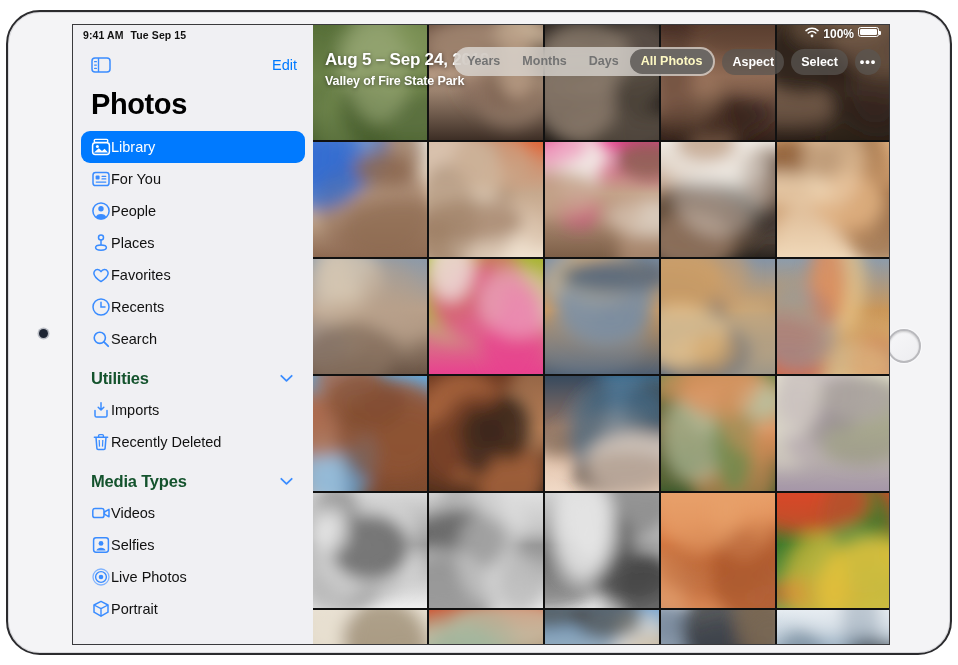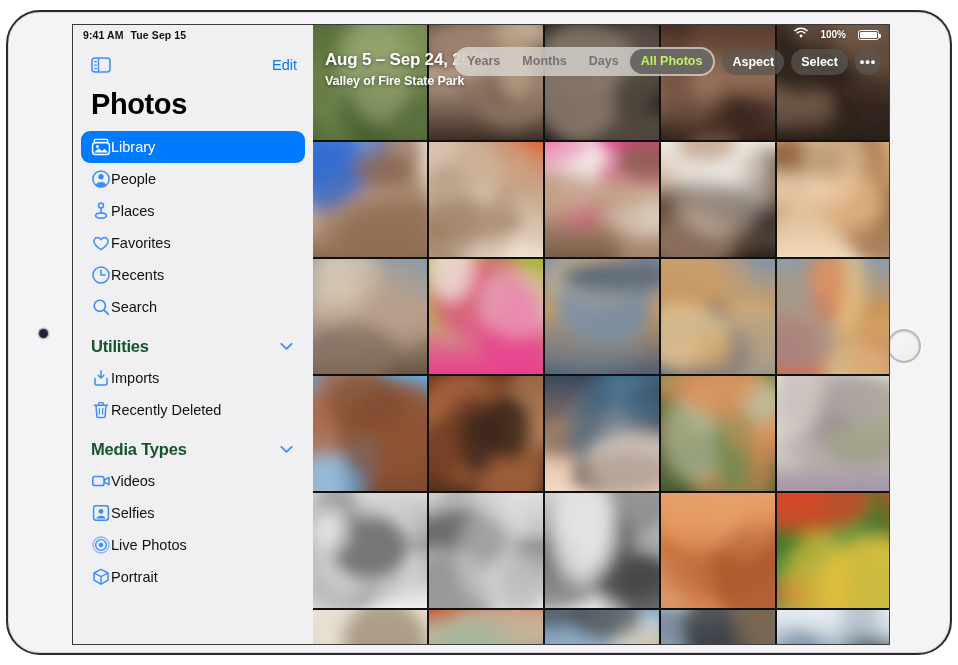--- a/index.html
+++ b/index.html
@@ -50,22 +50,22 @@
     width: 100%; height: 20px;
     display: flex; align-items: center;
     justify-content: space-between;
     padding: 0 10px 0 10px;
     font-size: 10.5px; font-weight: bold;
     z-index: 40; pointer-events: none;
   }
   #status-left { color: #111; letter-spacing: .1px; display: flex; gap: 7px; }
   #status-right {
     position: absolute; right: 10px; top: 2px;
-    display: flex; align-items: flex-end; gap: 12px;
-    color: #fff; font-size: 10px; font-weight: bold;
+    display: flex; align-items: flex-start; gap: 4px;
+    color: #fff; font-size: 12px; font-weight: bold;
     text-shadow: 0 0 3px rgba(0,0,0,.55);
   }
   .battery {
     width: 21px; height: 10px;
     border: 1.3px solid #fff; border-radius: 2.6px;
     position: relative; display: inline-block;
   }
   .battery::after {
     content:""; position:absolute; right:-3.2px; top:3px;
     width:1.8px; height:4px; background:#fff; border-radius:0 1px 1px 0;
@@ -148,21 +148,21 @@
     background: rgba(225,222,218,.72);
     backdrop-filter: blur(8px);
     border-radius: 15px; height: 29px; padding: 2px;
   }
   .seg {
     padding: 0 11px; height: 25px; line-height: 25px;
     font-size: 12.5px; font-weight: bold;
     color: #737373; border-radius: 13px; cursor: pointer;
     white-space: nowrap;
   }
-  .seg.active { background: #6b6763; color: #bef264; }
+  .seg.active { background: #6b6763; color: #fef9c3; }
   .pill {
     height: 26px; line-height: 26px; padding: 0 10px;
     border-radius: 13px; background: rgba(90,86,82,.72);
     color: #fff; font-size: 12.5px; font-weight: bold; cursor: pointer;
     white-space: nowrap;
   }
   .pill.round {
     width: 26px; padding: 0; text-align: center;
     letter-spacing: 1px; font-size: 13px;
   }
@@ -204,20 +204,32 @@
           <svg width="20" height="20" viewBox="0 0 20 20">
             <rect x="3.2" y="2.4" width="13.6" height="3" rx="1.3" fill="none" stroke="#fff" stroke-width="1.4"></rect>
             <rect x="1.6" y="5.8" width="16.8" height="11.6" rx="2.6" fill="none" stroke="#fff" stroke-width="1.5"></rect>
             <circle cx="6.4" cy="9.6" r="1.5" fill="#fff"></circle>
             <path d="M3 15.6 L7.8 11.2 L11 14 L13.6 11.8 L17 15.6 Z" fill="#fff"></path>
           </svg>
         </span>
         <span>Library</span>
       </div>
 
+      <div class="nav-item">
+        <span class="nav-icon">
+          <svg width="20" height="20" viewBox="0 0 20 20">
+            <rect x="2" y="3.4" width="16" height="13.2" rx="2.6" fill="none" stroke="#3a8cff" stroke-width="1.5"></rect>
+            <rect x="4.6" y="6.4" width="4" height="4" rx="1" fill="#3a8cff"></rect>
+            <rect x="10.4" y="6.7" width="5" height="1.3" rx="0.65" fill="#3a8cff"></rect>
+            <rect x="10.4" y="9.3" width="5" height="1.3" rx="0.65" fill="#3a8cff"></rect>
+            <rect x="4.6" y="12.4" width="10.8" height="1.3" rx="0.65" fill="#3a8cff"></rect>
+          </svg>
+        </span>
+        <span>For You</span>
+      </div>
 
       <div class="nav-item">
         <span class="nav-icon">
           <svg width="20" height="20" viewBox="0 0 20 20">
             <circle cx="10" cy="10" r="8.1" fill="none" stroke="#3a8cff" stroke-width="1.5"></circle>
             <circle cx="10" cy="7.8" r="2.7" fill="#3a8cff"></circle>
             <path d="M4.6 16.4 a5.6 4.6 0 0 1 10.8 0 A8.1 8.1 0 0 1 4.6 16.4 Z" fill="#3a8cff"></path>
           </svg>
         </span>
         <span>People</span>

